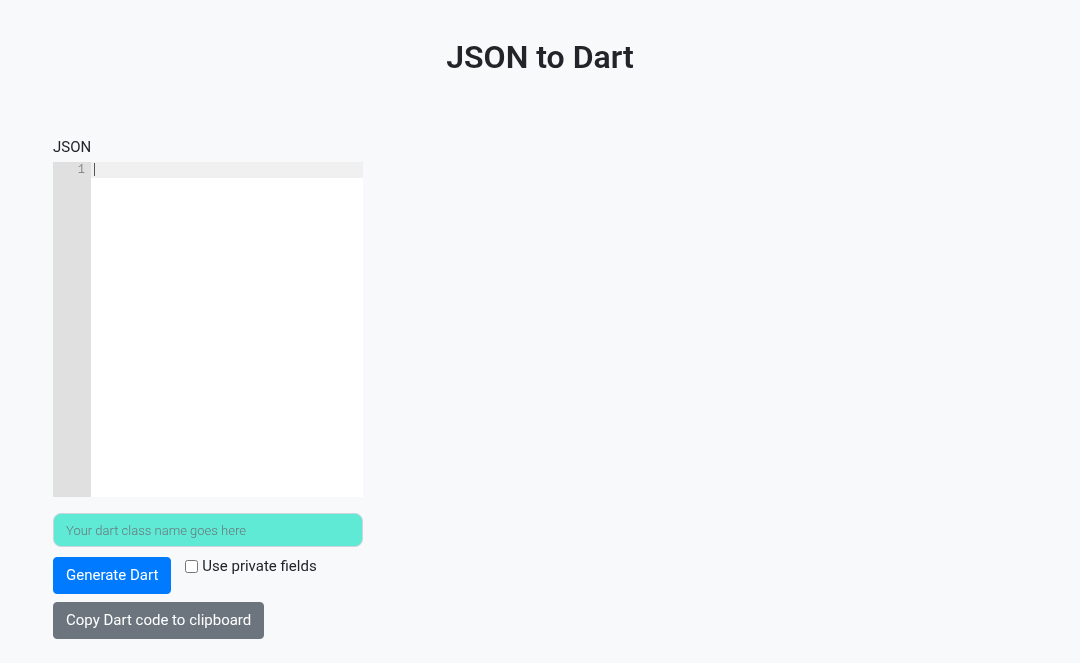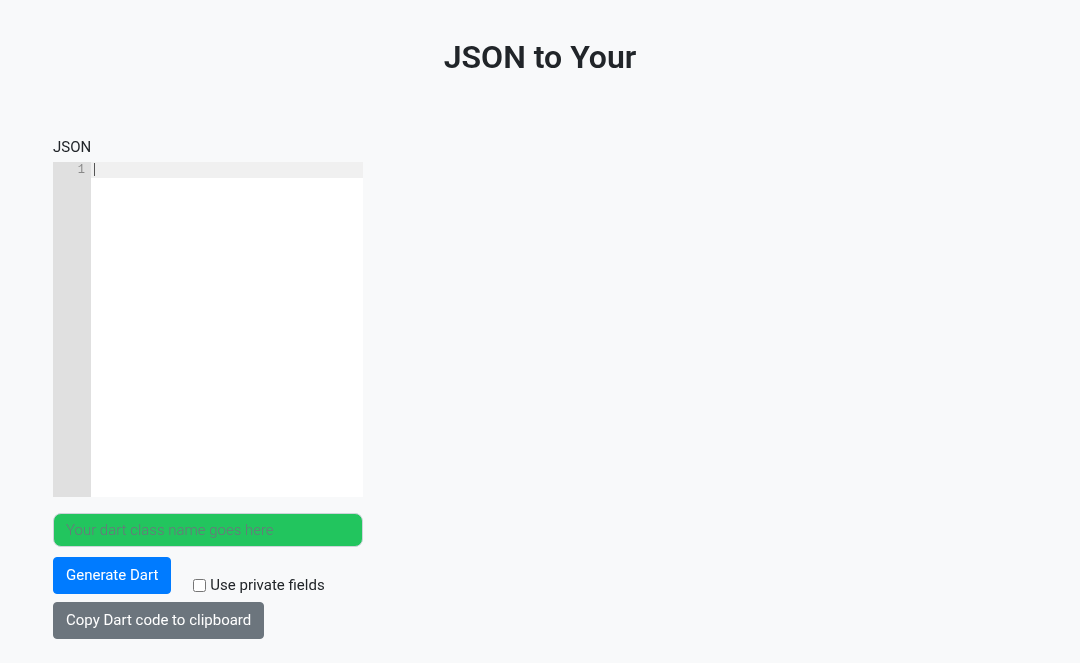--- a/index.html
+++ b/index.html
@@ -82,38 +82,38 @@
       width: 1px;
       height: 13px;
       background: #555;
     }
     .classname-input {
       display: block;
       width: 310px;
       height: 34px;
       margin-top: 16px;
       padding: 6px 12px;
-      font-size: 15px;
+      font-size: 13px;
       font-weight: 300;
       color: #495057;
-      background-color: #22c55e;
+      background-color: #5eead4;
       border: 1px solid #ced4da;
       border-radius: 8px;
       font-family: inherit;
     }
     .classname-input::placeholder {
       color: #6c757d;
       opacity: 1;
       font-weight: 300;
     }
     .controls-row {
       margin-top: 10px;
       display: flex;
-      align-items: flex-end;
-      gap: 8px;
+      align-items: flex-start;
+      gap: 0;
     }
     .btn {
       display: inline-block;
       font-weight: 400;
       text-align: center;
       cursor: pointer;
       border: 1px solid transparent;
       padding: 7px 12px;
       font-size: 15px;
       line-height: 1.4;
@@ -142,21 +142,21 @@
     .checkbox-wrap input[type="checkbox"] {
       width: 13px;
       height: 13px;
       cursor: pointer;
     }
   </style>
 </head>
 <body>
 
 <div class="header">
-  <h1 class="title">JSON to Your</h1>
+  <h1 class="title">JSON to Dart</h1>
 </div>
 
 <div class="content">
   <label class="json-label">JSON</label>
 
   <div class="editor">
     <div class="gutter">
       <div class="gutter-line">1</div>
     </div>
     <div class="editor-body">

